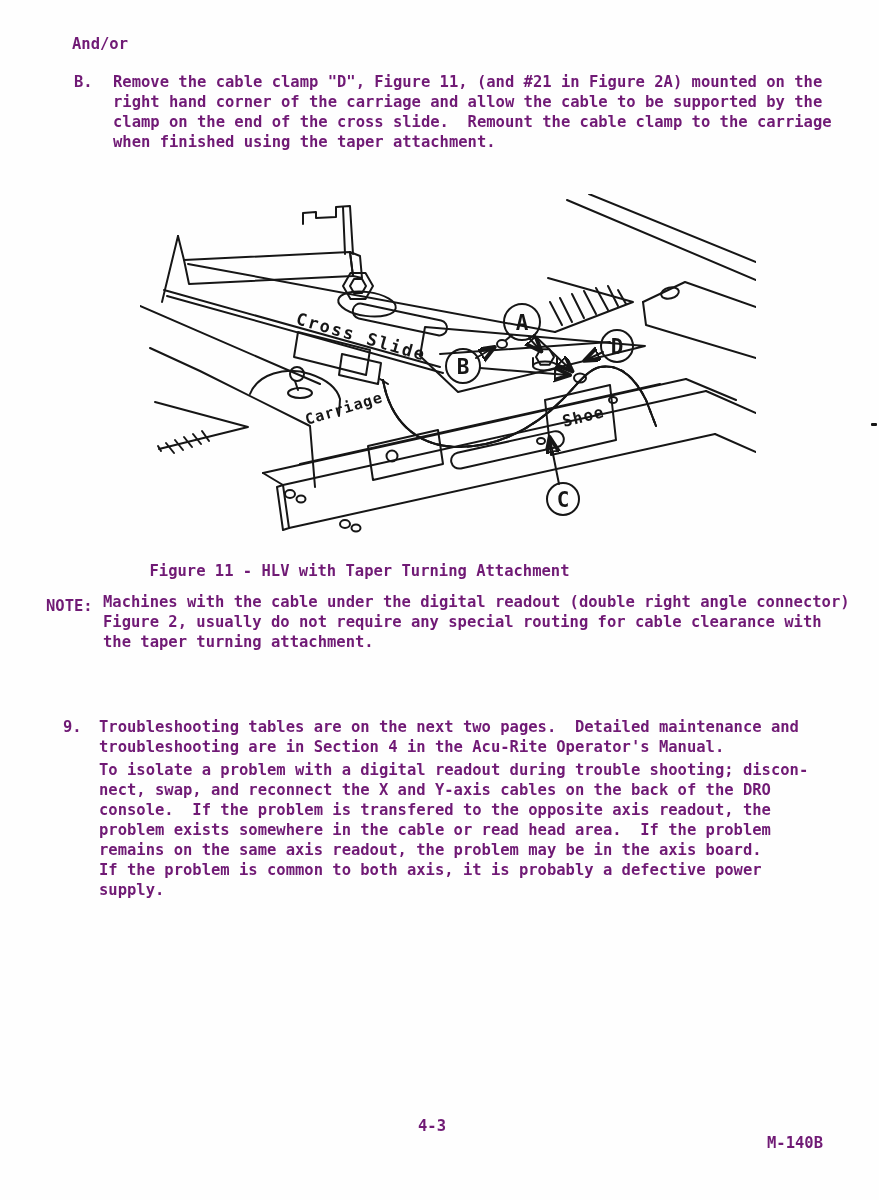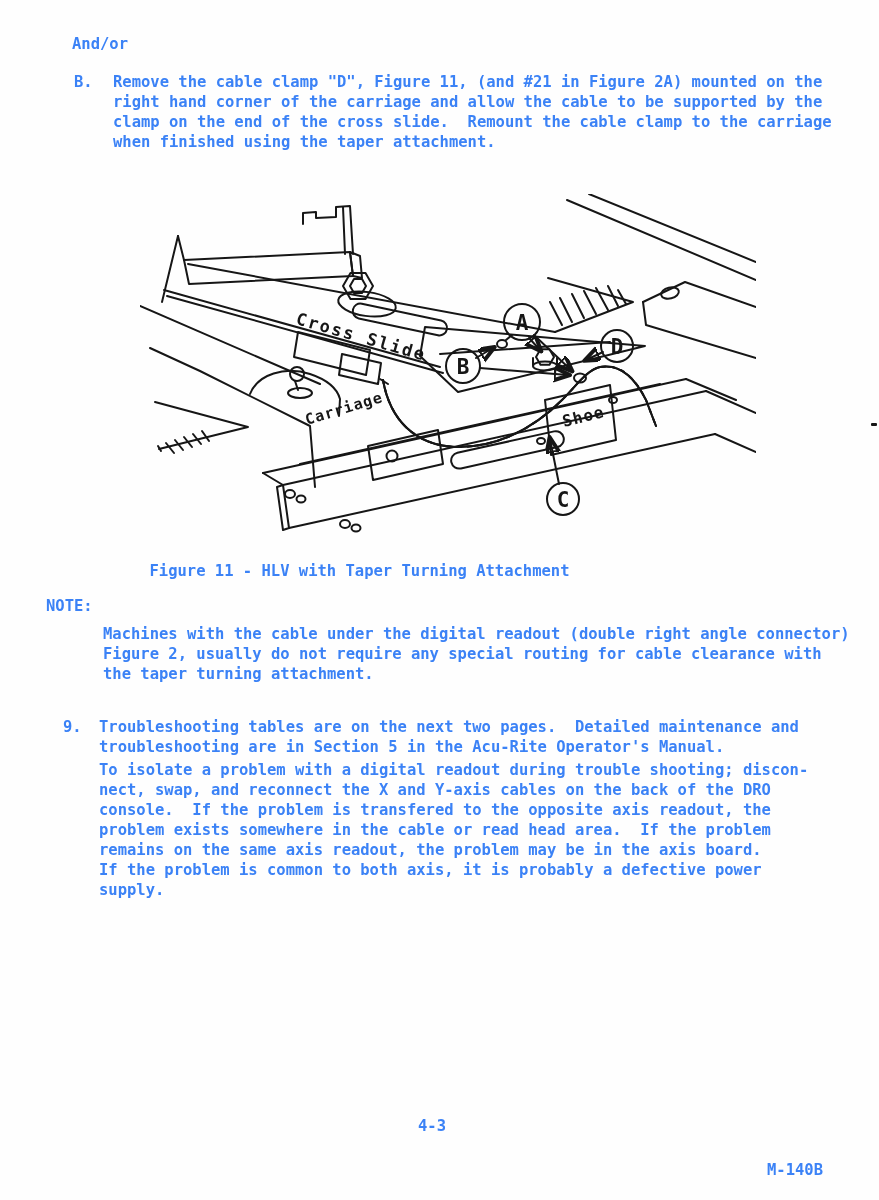--- a/index.html
+++ b/index.html
@@ -6,21 +6,21 @@
   body{
     width:879px;height:1200px;position:relative;
     background:#fefefe;overflow:hidden;
     font-family:"DejaVu Sans Mono",monospace;
     color:#161616;
   }
   .tw{
     position:absolute;
     font:700 15.5px/20px "DejaVu Sans Mono",monospace;
     white-space:pre;
-    color:#3b82f6;
+    color:#701a75;
   }
   .caption{left:0;top:561px;width:719px;text-align:center;}
   .fig{position:absolute;left:140px;top:194px;width:616px;height:352px;}
   .fig svg{display:block;}
   .fig line,.fig path,.fig polygon,.fig polyline,.fig rect,.fig ellipse,.fig circle{
     fill:none;stroke:#161616;stroke-width:2;stroke-linecap:round;stroke-linejoin:round;
   }
   .fig text{
     stroke:none;fill:#161616;
     font-family:"DejaVu Sans Mono",monospace;font-weight:700;
@@ -197,32 +197,32 @@
       <g>
         <circle cx="423" cy="305" r="16" stroke-width="2.6"></circle>
         <text x="423" y="313" font-size="21" text-anchor="middle">C</text>
       </g>
     </svg>
   </div>
 
   <div class="tw caption">Figure 11 - HLV with Taper Turning Attachment</div>
 
   <div class="tw" style="left:46px;top:596px">NOTE:</div>
-  <div class="tw" style="left:103px;top:624px">Machines with the cable under the digital readout (double right angle connector)
+  <div class="tw" style="left:103px;top:592px">Machines with the cable under the digital readout (double right angle connector)
 Figure 2, usually do not require any special routing for cable clearance with
 the taper turning attachment.</div>
 
   <div class="tw" style="left:63px;top:717px">9.</div>
   <div class="tw" style="left:99px;top:717px">Troubleshooting tables are on the next two pages.  Detailed maintenance and
-troubleshooting are in Section 5 in the Acu-Rite Operator's Manual.</div>
+troubleshooting are in Section 4 in the Acu-Rite Operator's Manual.</div>
   <div class="tw" style="left:99px;top:760px">To isolate a problem with a digital readout during trouble shooting; discon-
 nect, swap, and reconnect the X and Y-axis cables on the back of the DRO
 console.  If the problem is transfered to the opposite axis readout, the
 problem exists somewhere in the cable or read head area.  If the problem
 remains on the same axis readout, the problem may be in the axis board.
 If the problem is common to both axis, it is probably a defective power
 supply.</div>
 
   <div class="tw" style="left:418px;top:1116px">4-3</div>
-  <div class="tw" style="left:767px;top:1160px">M-140B</div>
+  <div class="tw" style="left:767px;top:1133px">M-140B</div>
 
   <div class="speck" style="left:871px;top:423px;width:6px;height:3px"></div>
 </div>
 
 </body></html>

